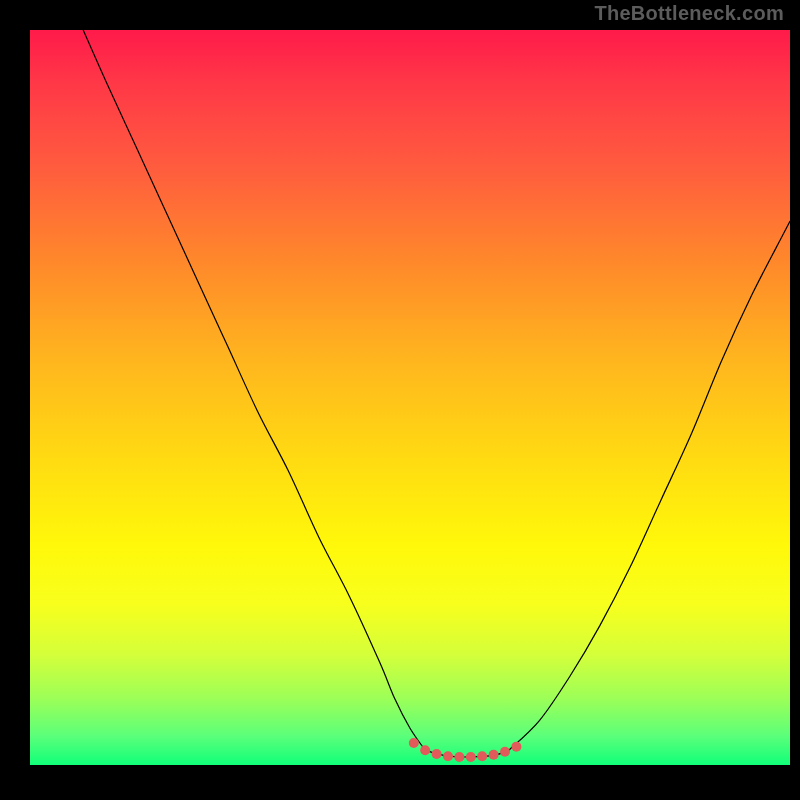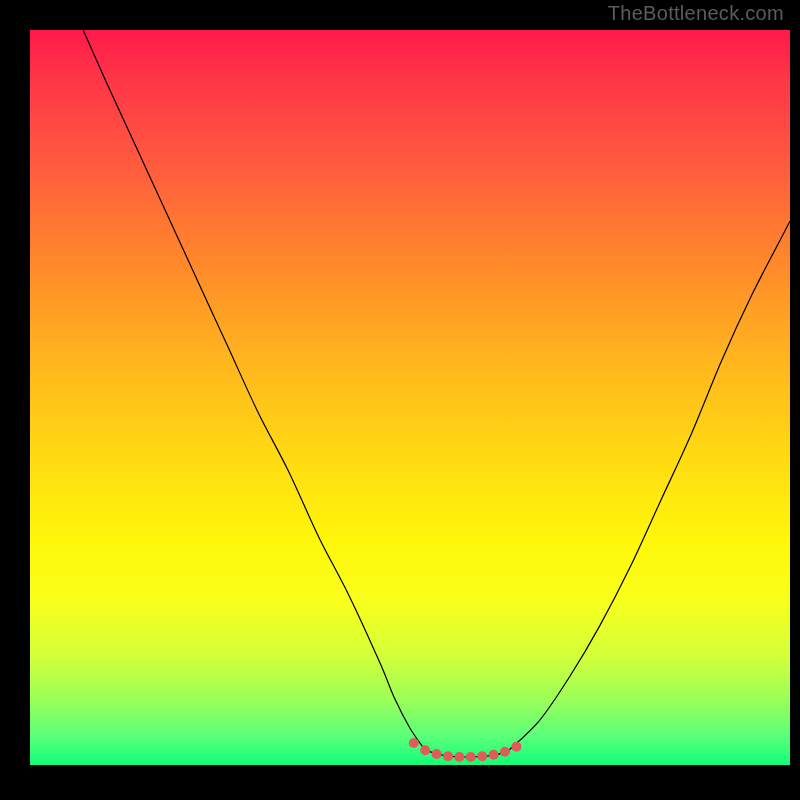--- a/index.html
+++ b/index.html
@@ -1,17 +1,17 @@
 <!DOCTYPE html>
 <html><head>
 <meta charset="utf-8">
 <style>
   html,body{margin:0;padding:0;width:800px;height:800px;overflow:hidden;background:#000;font-family:Arial,Helvetica,sans-serif}
   .frame{position:absolute;left:0;top:0;width:800px;height:800px;background:#000}
-  .watermark{position:absolute;top:2px;right:16px;color:#5c5c5c;font-size:20px;font-weight:400;letter-spacing:.3px}
+  .watermark{position:absolute;top:2px;right:16px;color:#5c5c5c;font-size:20px;font-weight:700;letter-spacing:.3px}
   
   .grad{position:absolute;left:30px;top:30px;width:760px;height:735px;
         background:linear-gradient(to bottom,
           #ff1a4a 0%,
           #ff3747 7%,
           #ff5a3f 18%,
           #ff8a2a 32%,
           #ffb61e 45%,
           #ffda12 58%,
           #fff80a 70%,

